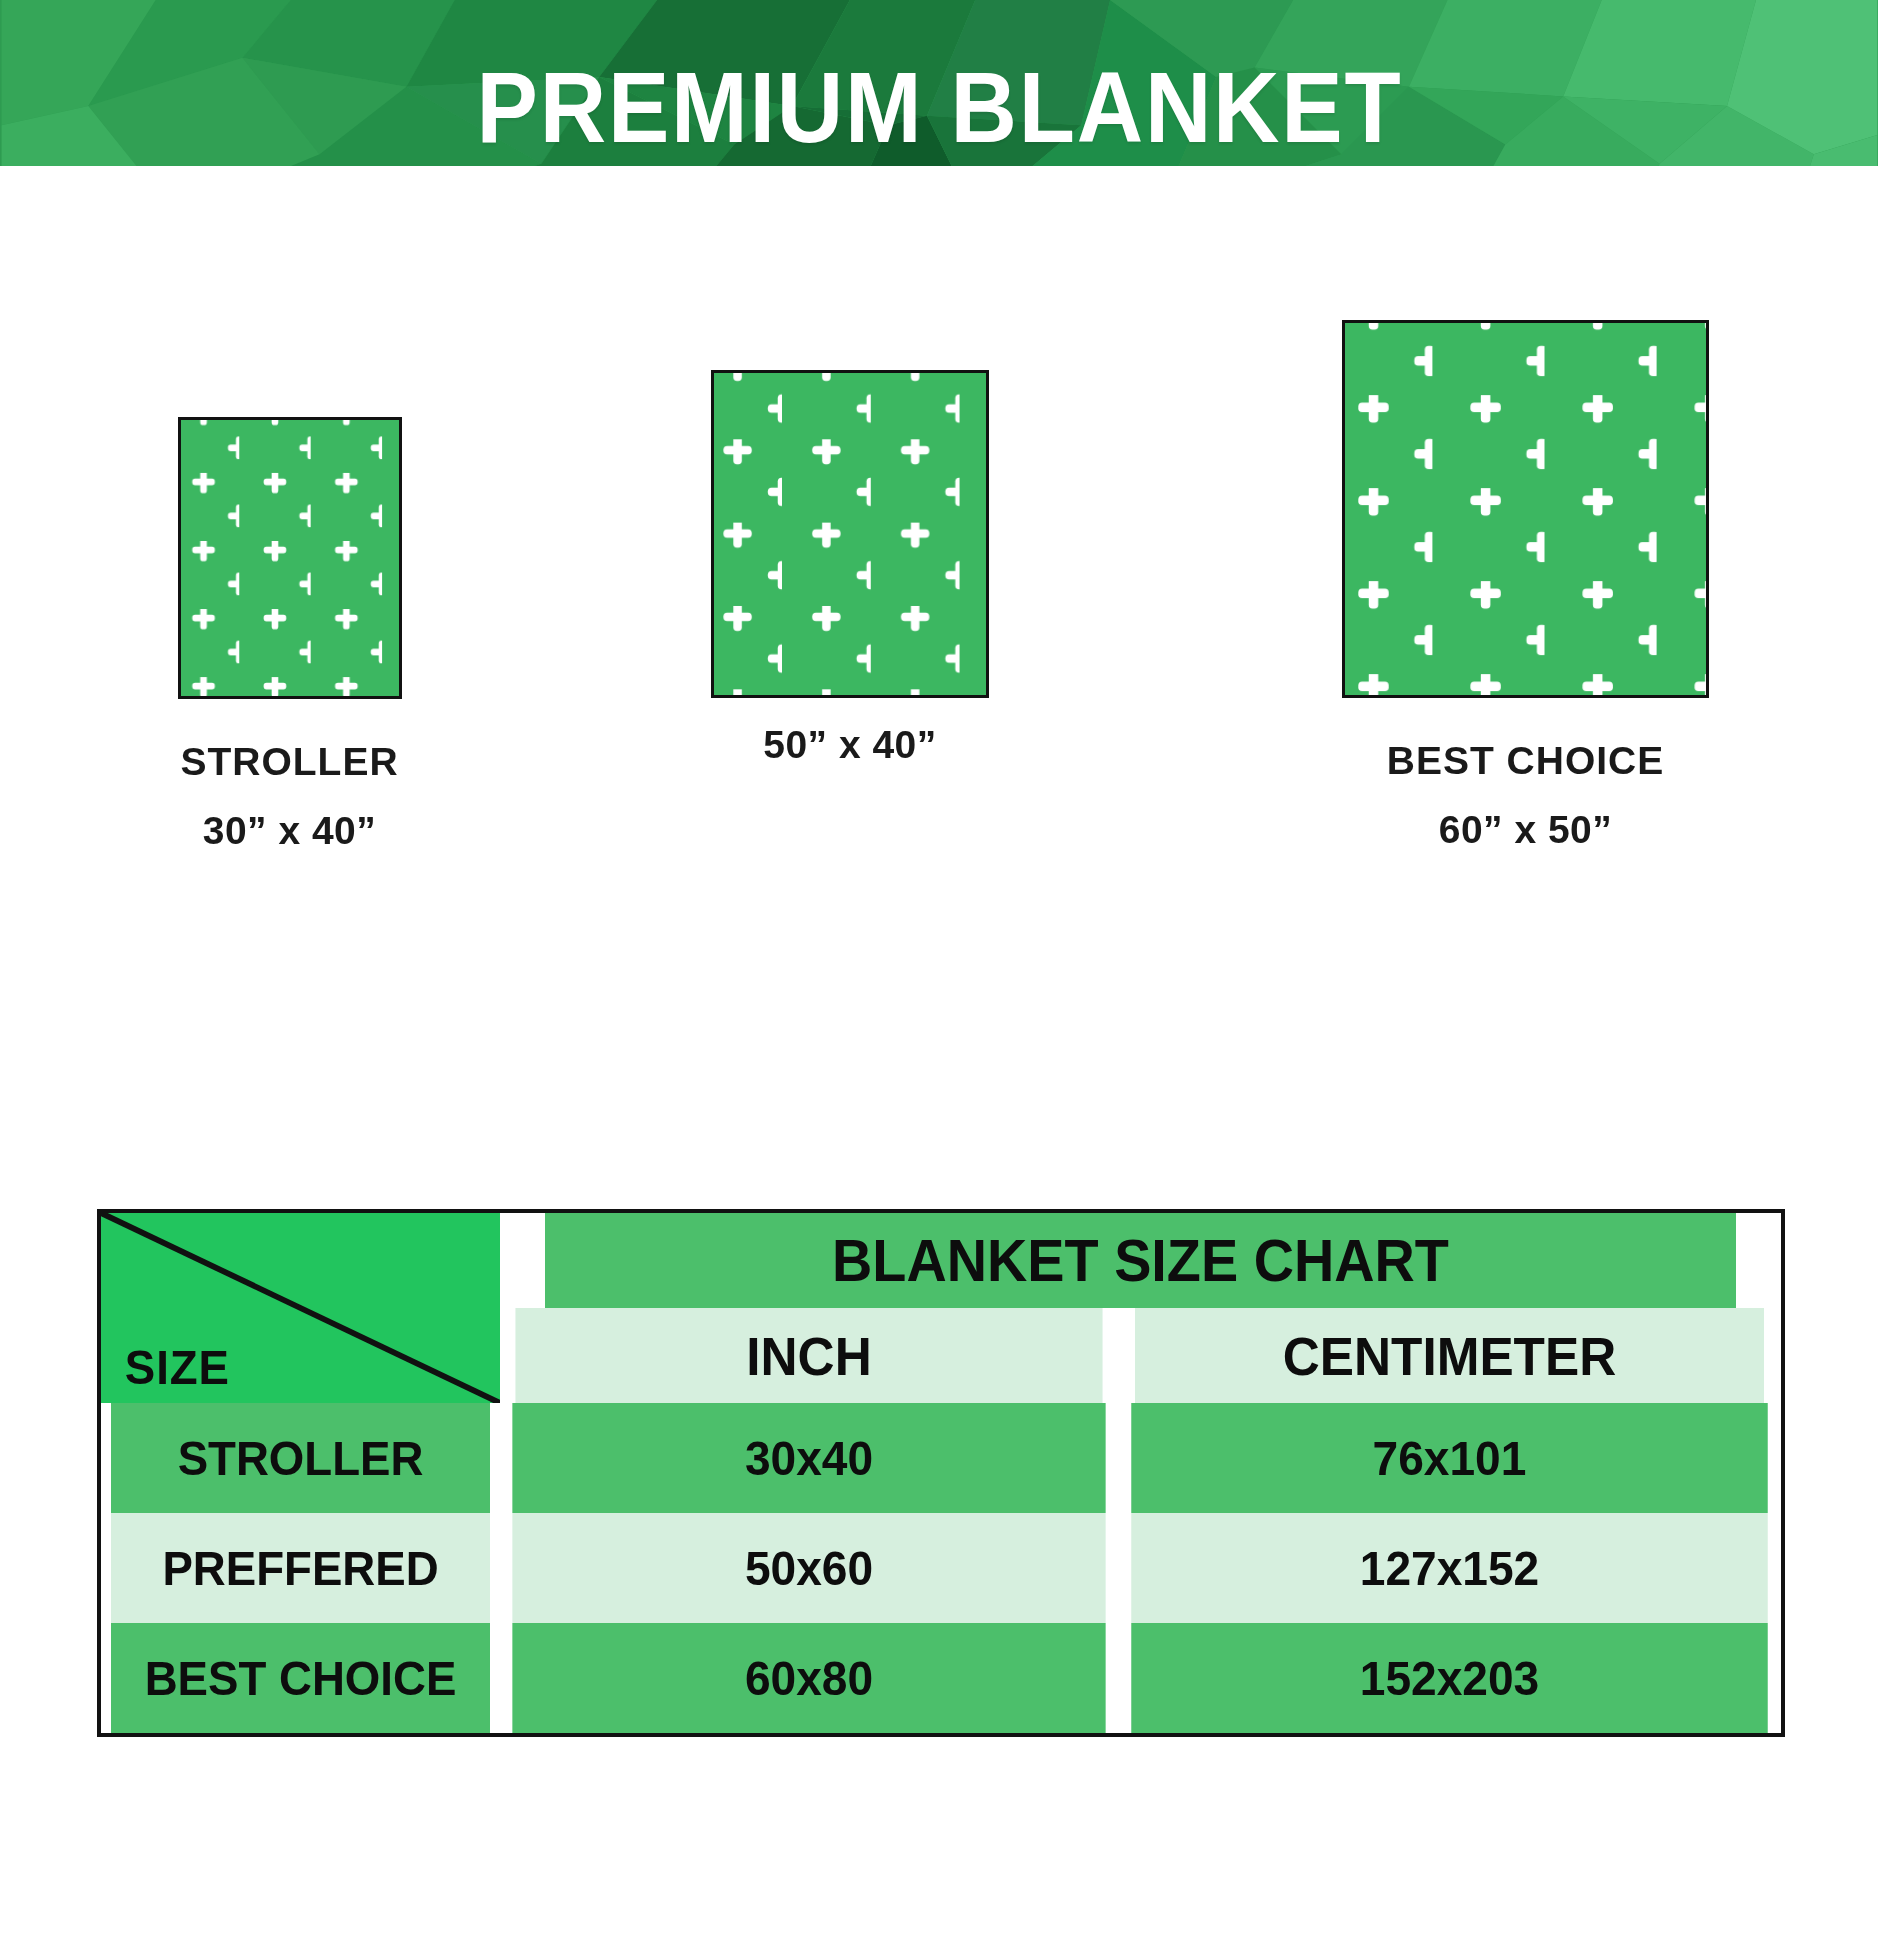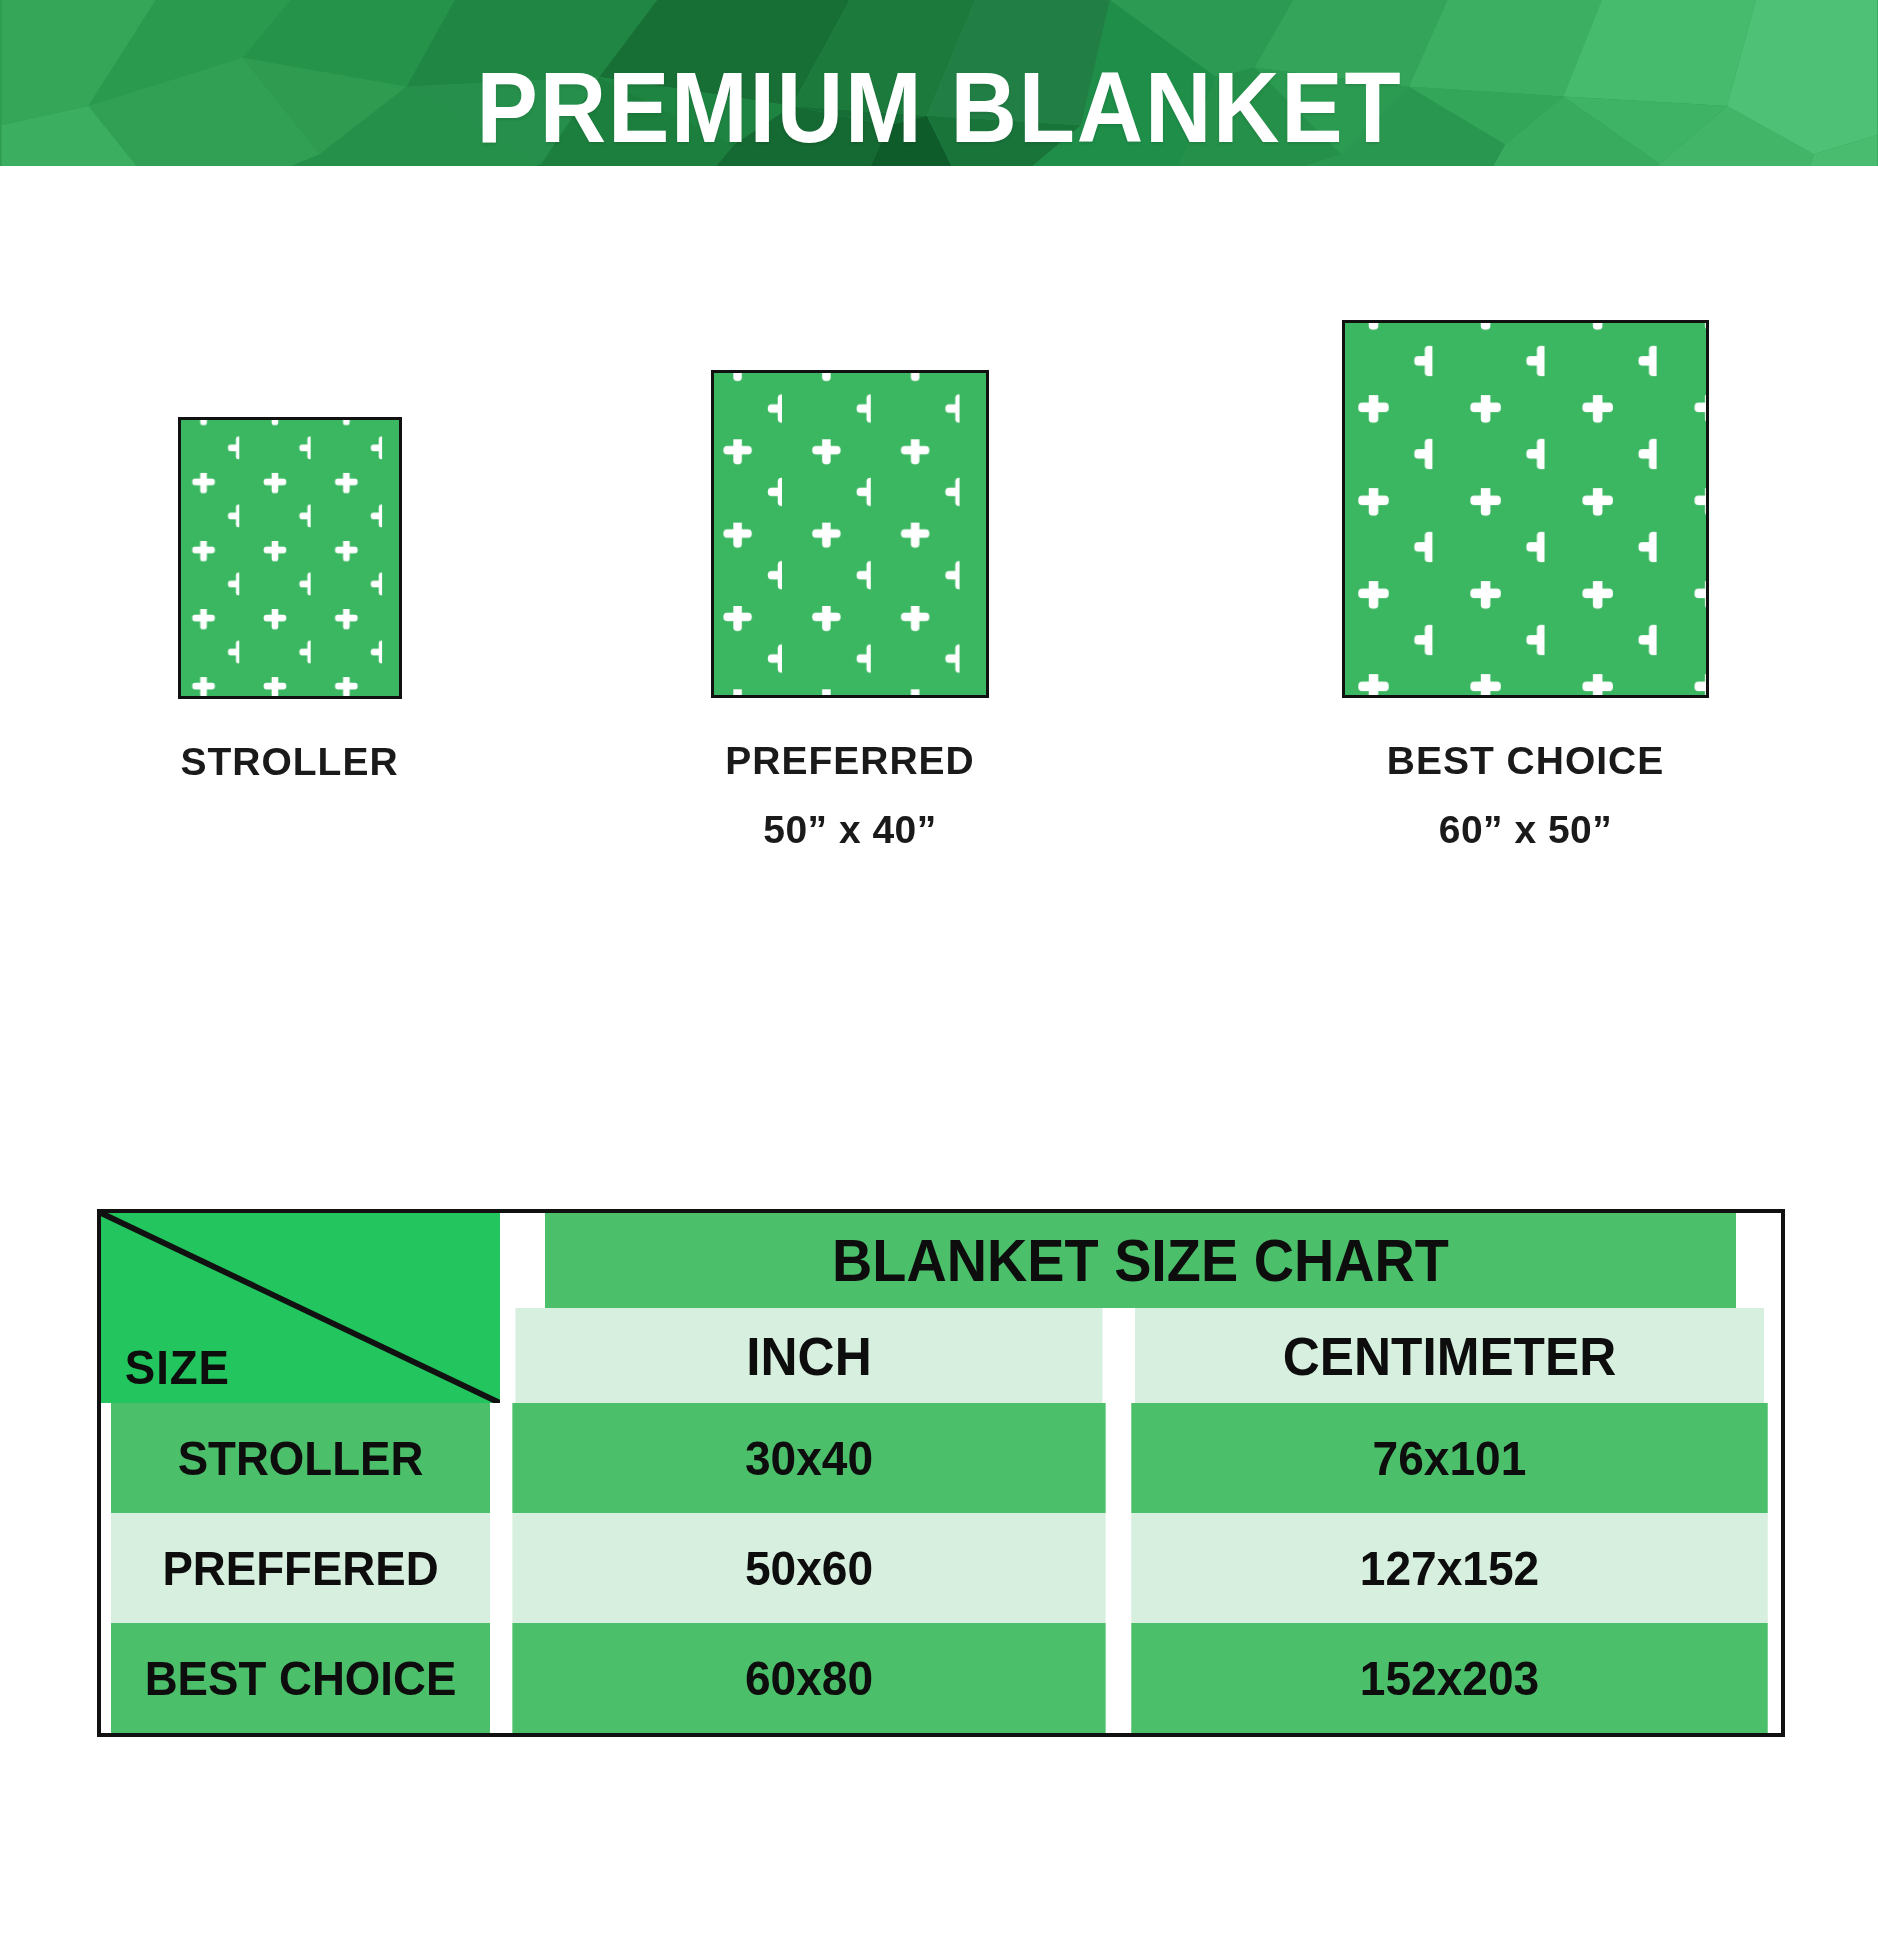--- a/index.html
+++ b/index.html
@@ -158,39 +158,39 @@
               <rect x="34.5" y="-2.5" width="7" height="24" rx="3"></rect>
               <rect x="64" y="42" width="24" height="7" rx="3"></rect>
               <rect x="72.5" y="33.5" width="7" height="24" rx="3"></rect>
             </g>
           </pattern>
         </defs>
         <rect x="0" y="0" width="232" height="292" fill="url(#px1)"></rect>
       </svg>
     </div>
     <div class="swatch-label">STROLLER</div>
+    <div class="swatch-dims">30” x 40”</div>
   </div>
 
   <div class="swatch-col" id="col-preferred">
     <div class="swatch">
       <svg class="crosses" viewBox="0 0 288 340" preserveAspectRatio="none">
         <defs>
           <pattern id="px2" width="94" height="88" patternUnits="userSpaceOnUse" patternTransform="translate(-22,-18)">
             <g fill="#FFFFFF">
               <rect x="32" y="7" width="30" height="9" rx="4"></rect>
               <rect x="42.5" y="-3.5" width="9" height="30" rx="4"></rect>
               <rect x="79" y="51" width="30" height="9" rx="4"></rect>
               <rect x="89.5" y="40.5" width="9" height="30" rx="4"></rect>
             </g>
           </pattern>
         </defs>
         <rect x="0" y="0" width="288" height="340" fill="url(#px2)"></rect>
       </svg>
     </div>
-    <div class="swatch-label">PREFERRED</div>
     <div class="swatch-dims">50” x 40”</div>
   </div>
 
   <div class="swatch-col" id="col-best">
     <div class="swatch">
       <svg class="crosses" viewBox="0 0 380 392" preserveAspectRatio="none">
         <defs>
           <pattern id="px3" width="118" height="98" patternUnits="userSpaceOnUse" patternTransform="translate(-26,-22)">
             <g fill="#FFFFFF">
               <rect x="40" y="8" width="32" height="10" rx="4"></rect>

